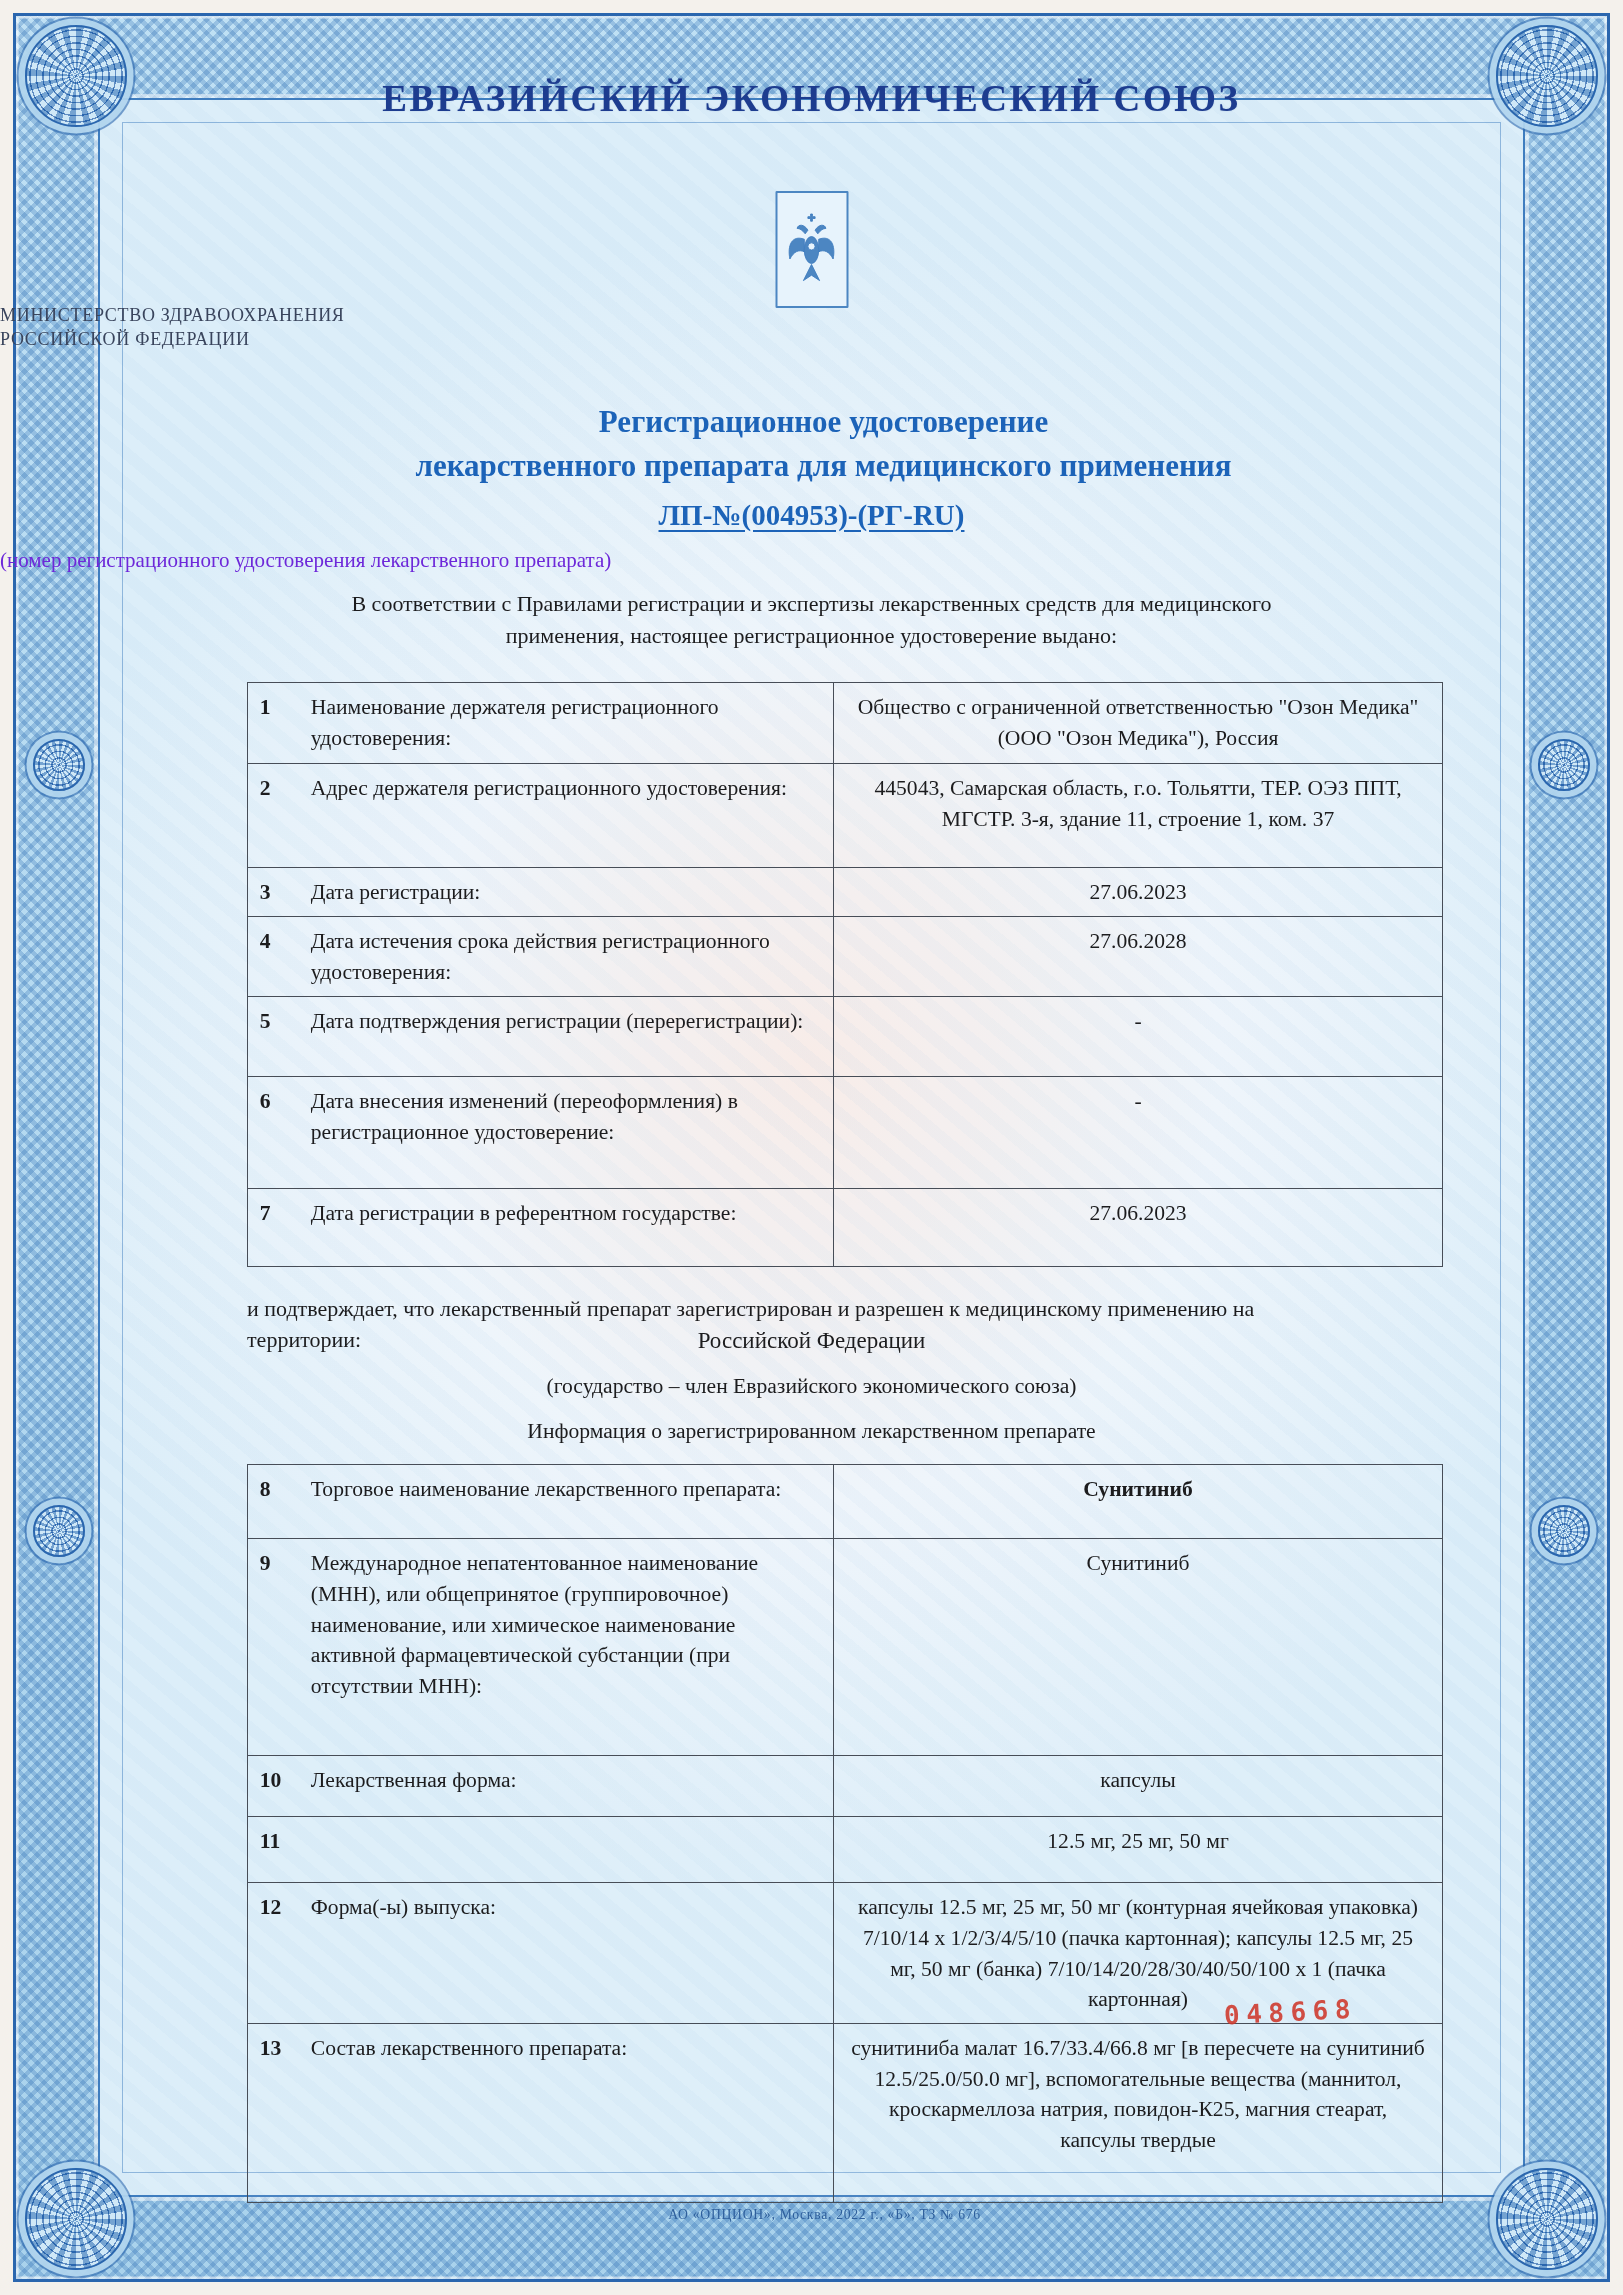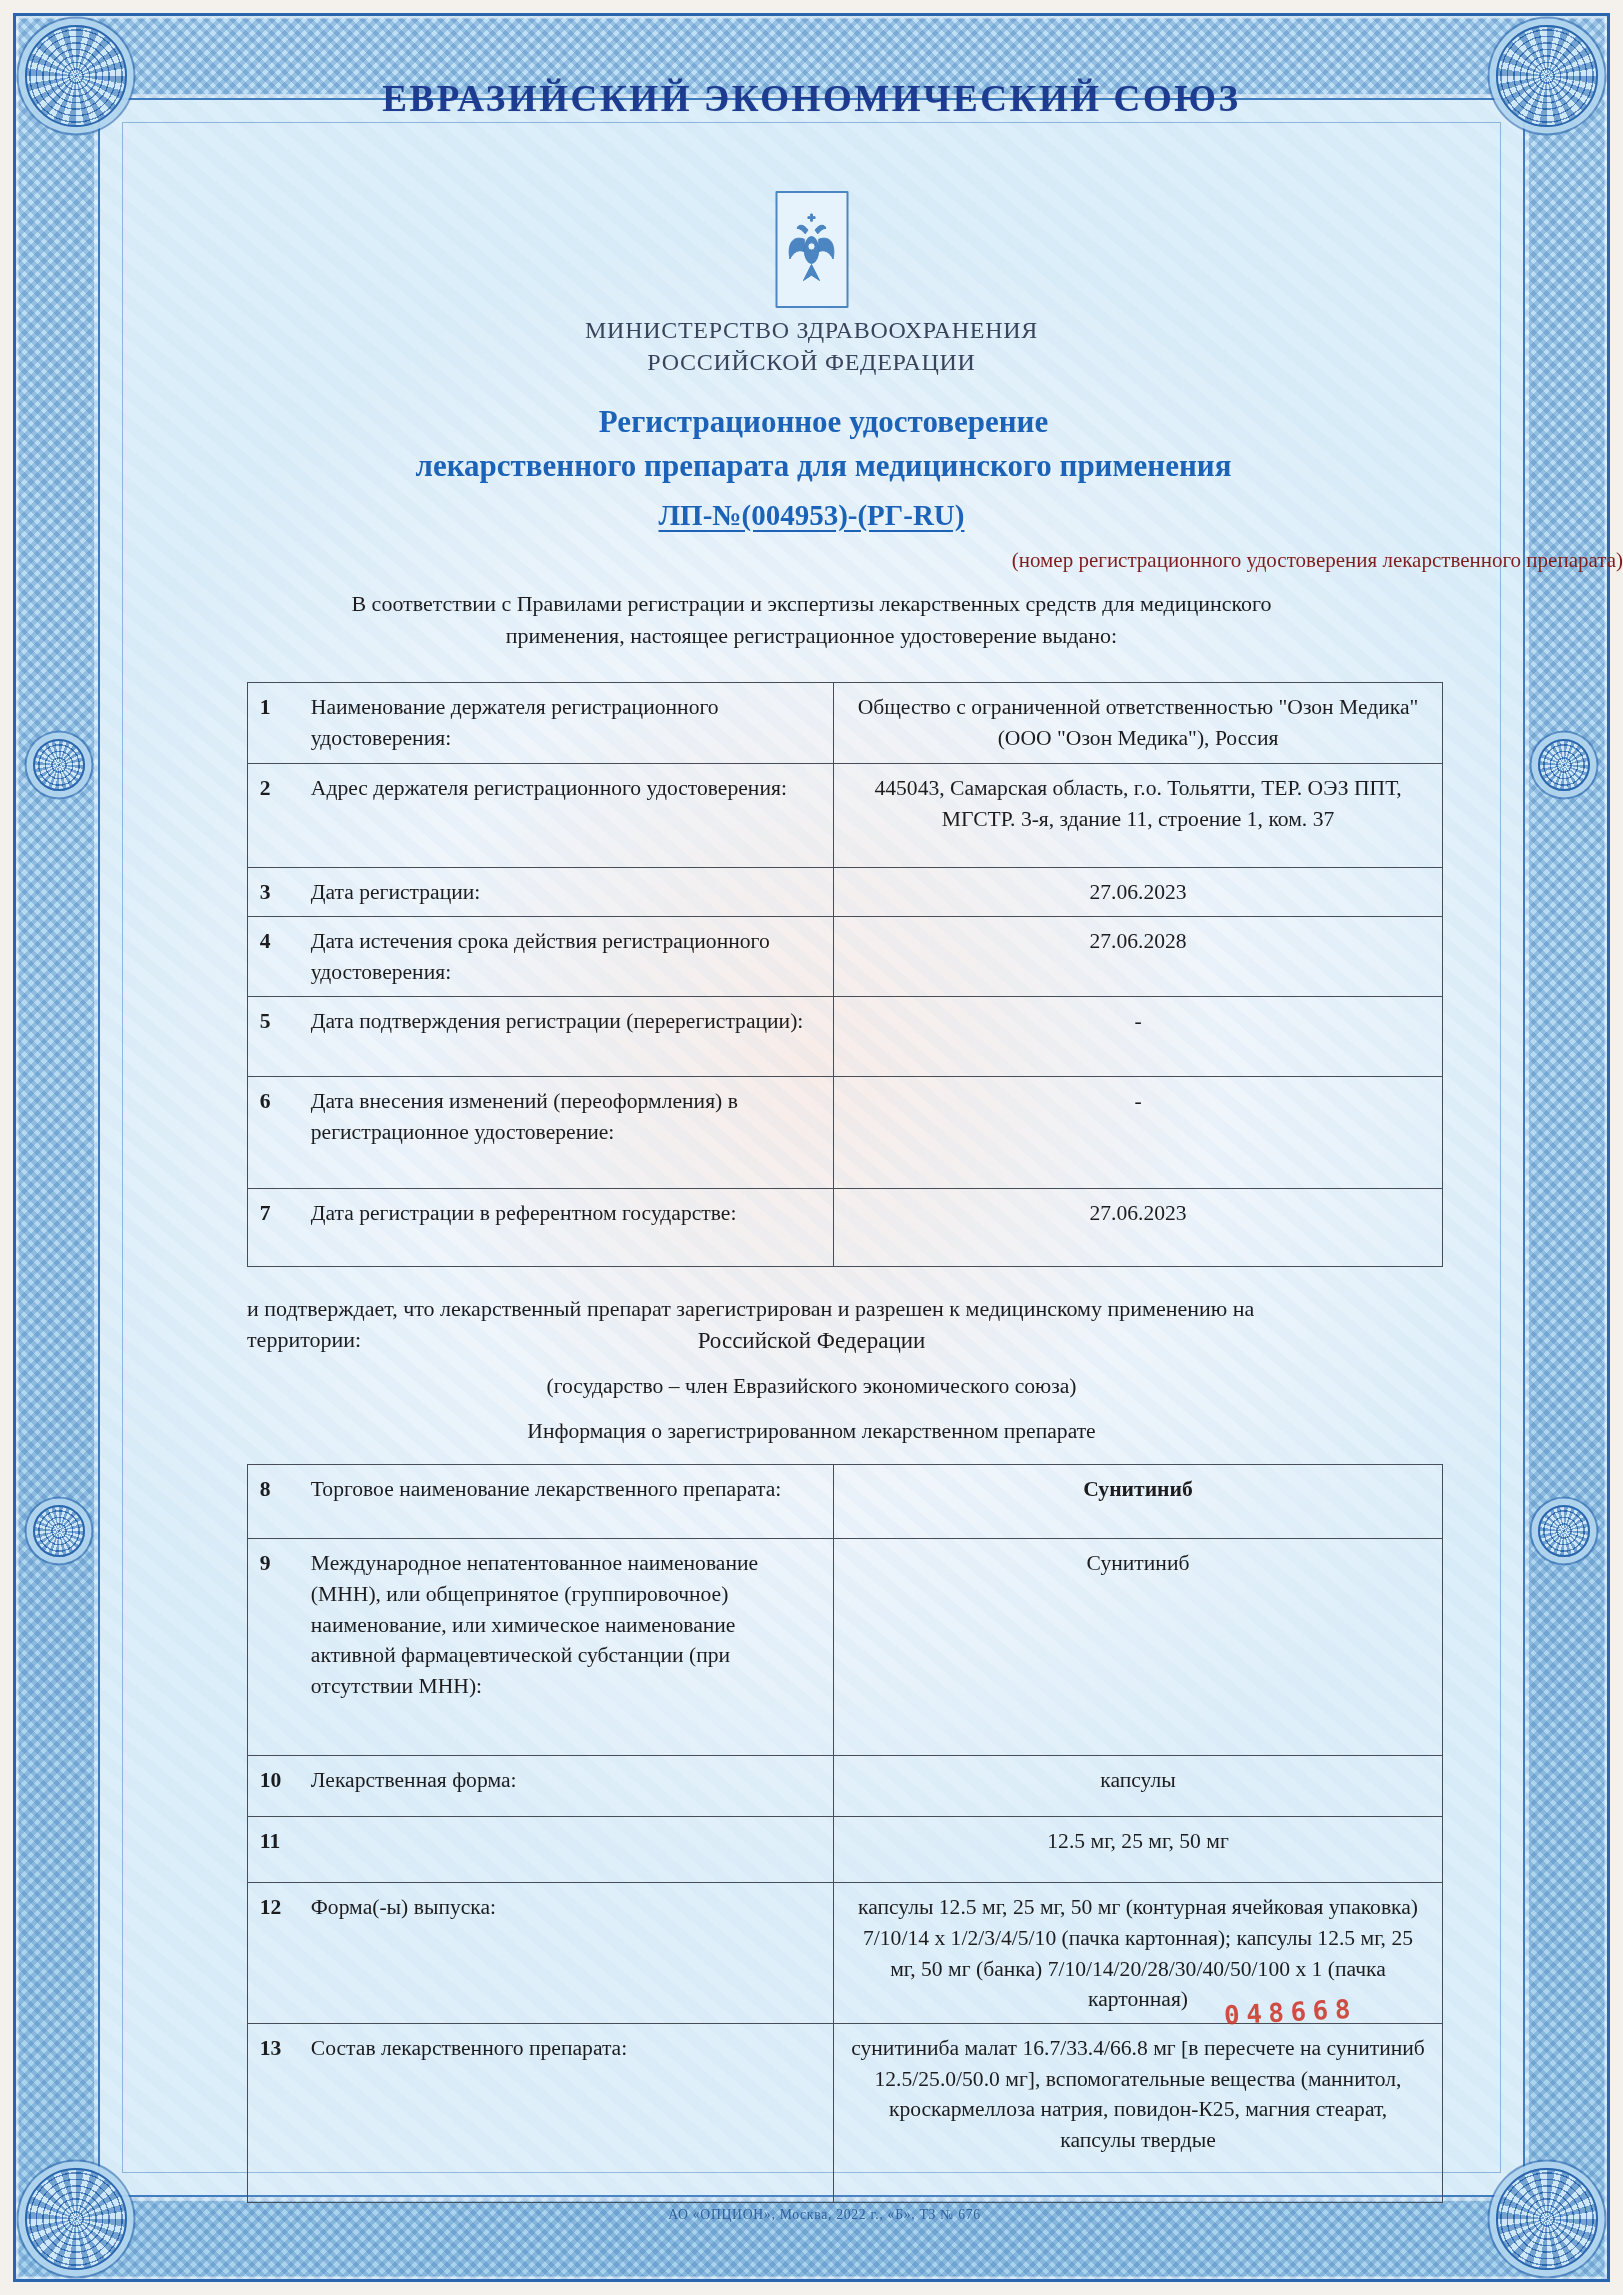--- a/index.html
+++ b/index.html
@@ -53,35 +53,35 @@
     position:absolute;top:77px;left:0;width:100%;text-align:center;
     font-size:37px;font-weight:bold;letter-spacing:2.6px;color:#1d3c8f;
     text-shadow:0 0 1.3px rgba(29,60,143,.25);
   }
   .crest-box{
     position:absolute;top:191px;left:50%;transform:translateX(-50%);
     width:69px;height:113px;border:2px solid #4c86c2;background:#e7f3fc;
     display:flex;align-items:center;justify-content:center;border-radius:1.3px;
   }
   .ministry{
-    position:absolute;top:315px;left:0;width:100%;text-align:center;
-    font-size:24px;line-height:1.32;color:#39445c;letter-spacing:0.7px;
+    position:absolute;top:304px;left:0;width:100%;
+    font-size:18px;line-height:1.32;color:#39445c;letter-spacing:0.7px;
   }
   .title-block{
     position:absolute;top:400px;left:0;width:100%;text-align:center;
     color:#1c63b8;font-weight:bold;
   }
   .title-block .t1,.title-block .t2{font-size:31px;line-height:1.42;padding-left:24px;}
   .title-block .tnum{
     display:inline-block;margin-top:10.5px;font-size:29px;
     text-decoration:underline;text-underline-offset:5.2px;
   }
   .num-caption{
-    position:absolute;top:548px;left:0;width:100%;text-align:right;
-    font-size:21px;color:#7f1d1d;
+    position:absolute;top:548px;left:0;width:100%;text-align:left;
+    font-size:21px;color:#6d28d9;
   }
   .intro{
     position:absolute;top:588px;left:301px;width:1021px;text-align:center;
     font-size:22px;line-height:1.45;color:#1c1c1e;
   }
 
   .rtable{
     position:absolute;left:247px;width:1194px;
     border:1.3px solid #474d57;background:rgba(255,255,255,.06);
     font-size:21.6px;line-height:1.42;

